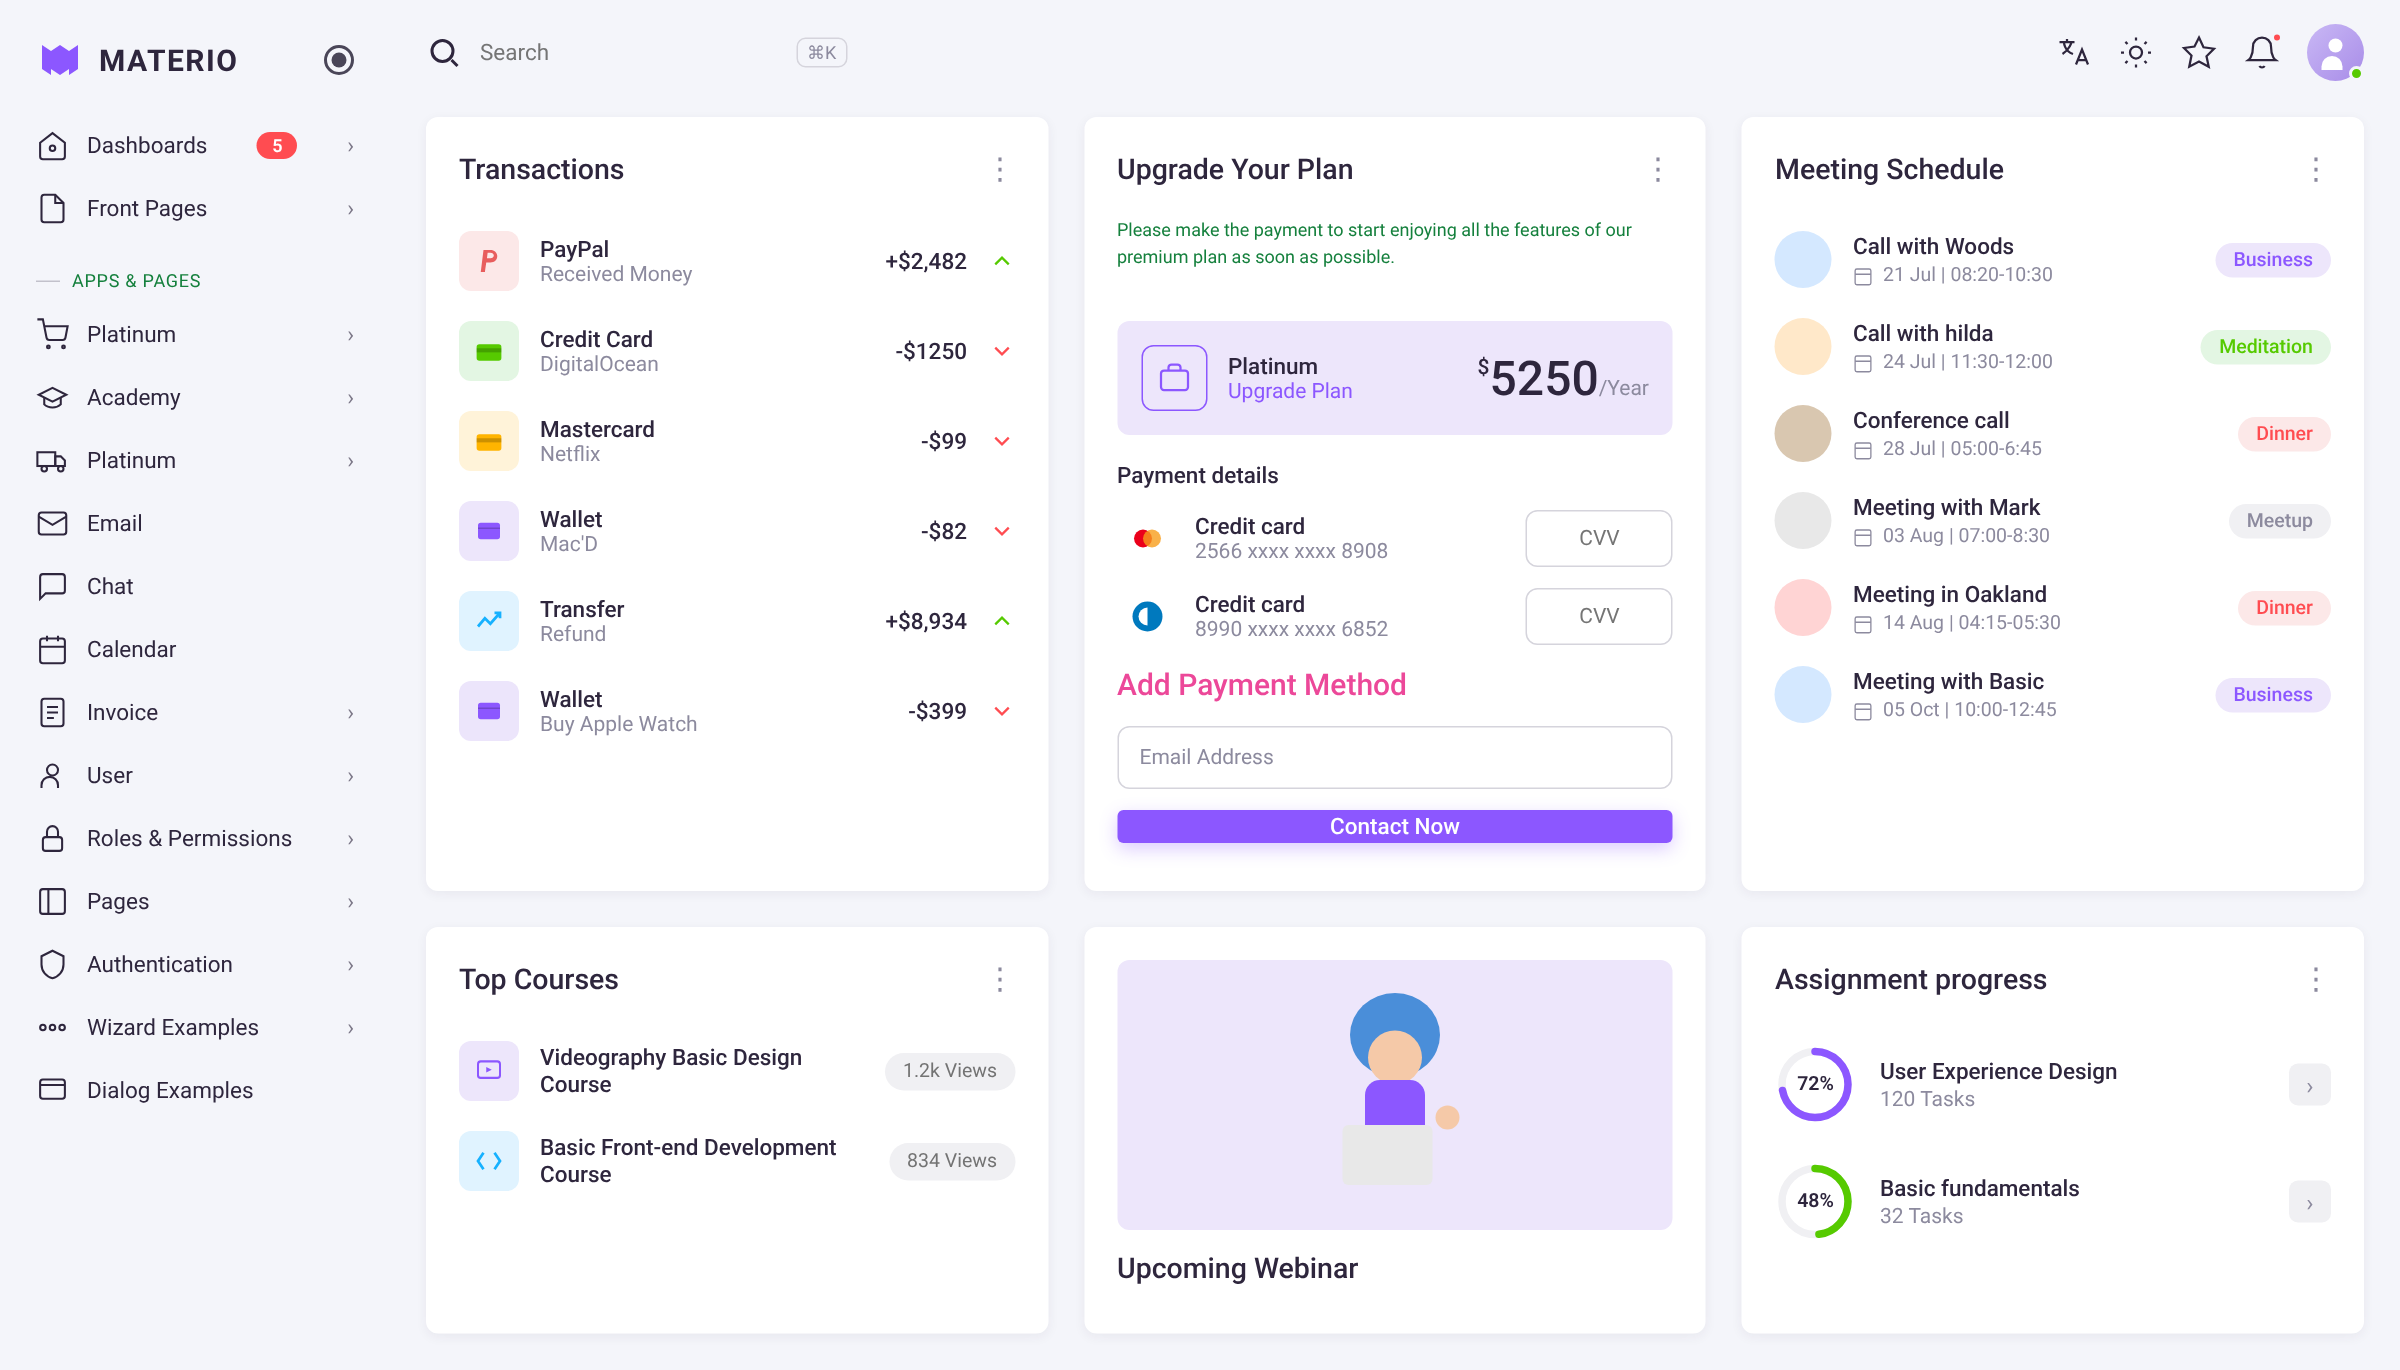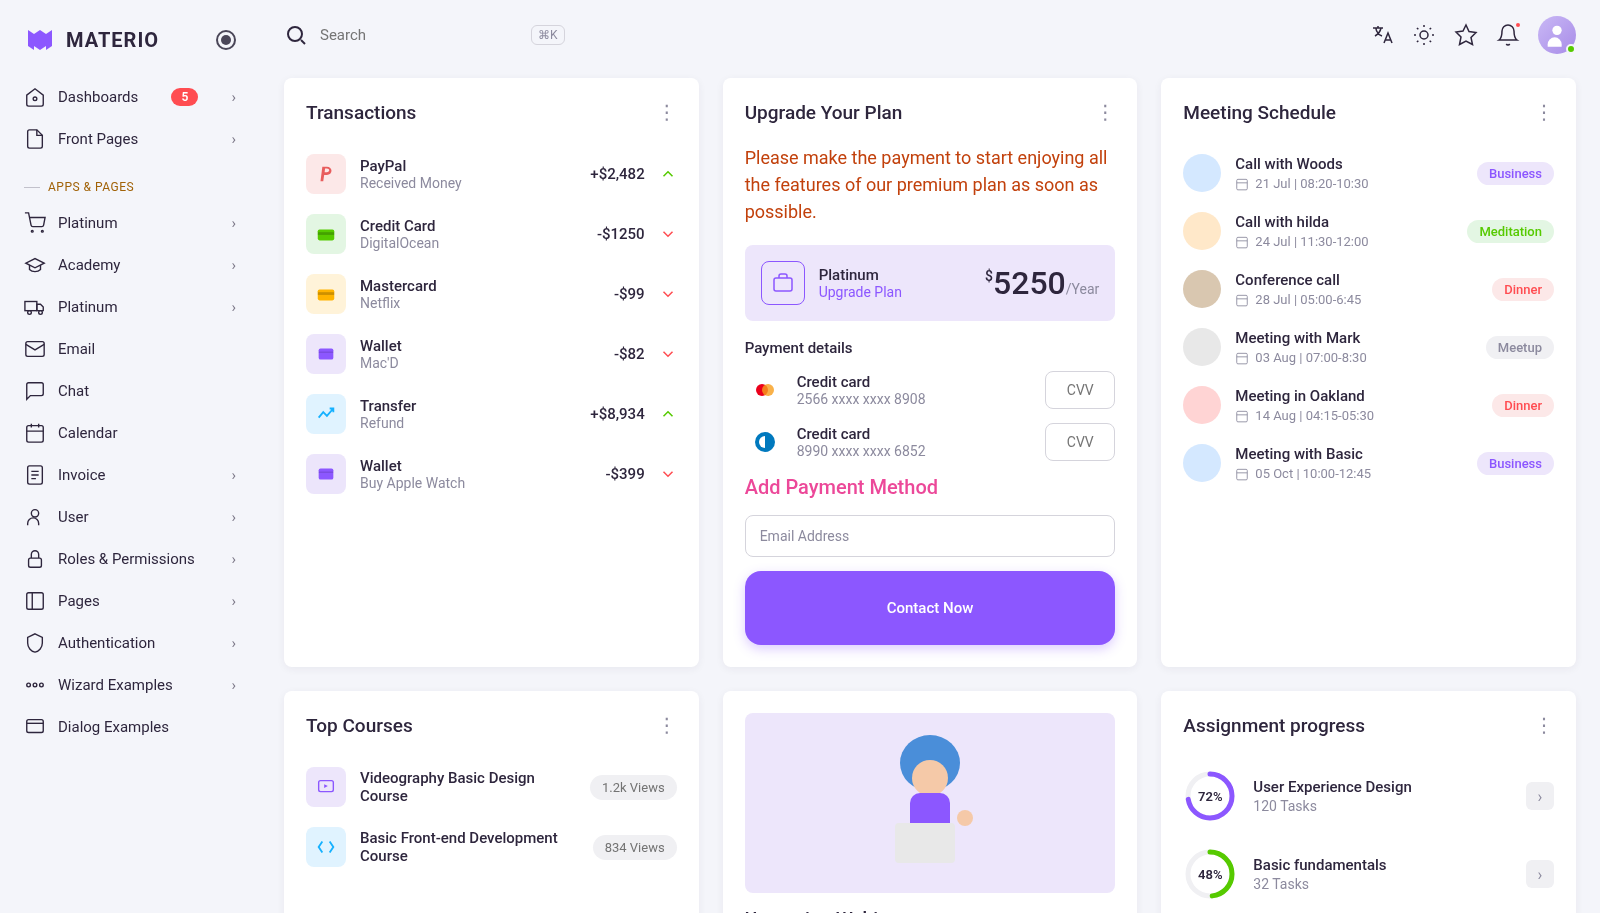--- a/index.html
+++ b/index.html
@@ -7,21 +7,21 @@
 .sidebar{width:260px;background:#f4f5fa;padding:16px 12px;overflow-y:auto}
 .logo{display:flex;align-items:center;gap:10px;padding:8px 12px;margin-bottom:12px}
 .logo-icon{width:32px;height:32px}
 .logo-text{font-size:20px;font-weight:700;letter-spacing:1px;color:#2e263d}
 .radio-btn{margin-left:auto;width:20px;height:20px;border-radius:50%;border:2px solid #4a4658;display:flex;align-items:center;justify-content:center}
 .radio-btn::after{content:'';width:10px;height:10px;border-radius:50%;background:#4a4658}
 .nav-item{display:flex;align-items:center;gap:12px;padding:10px 12px;border-radius:8px;cursor:pointer;color:#2e263d;font-size:15px}
 .nav-icon{width:22px;height:22px;flex-shrink:0;display:flex;align-items:center;justify-content:center}
 .nav-badge{background:#ff4c51;color:#fff;font-size:12px;font-weight:600;padding:2px 10px;border-radius:12px;margin-left:auto}
 .nav-chevron{margin-left:auto;color:#2e263d;opacity:0.6}
-.nav-section{font-size:12px;color:#a16207;padding:20px 12px 8px;font-weight:400;letter-spacing:0.5px;display:flex;align-items:center;gap:8px}
+.nav-section{font-size:12px;color:#15803d;padding:20px 12px 8px;font-weight:400;letter-spacing:0.5px;display:flex;align-items:center;gap:8px}
 .nav-section::before{content:'';width:16px;height:1px;background:#c2c1cb}
 .main{flex:1;display:flex;flex-direction:column;overflow:hidden}
 .topbar{display:flex;align-items:center;padding:16px 24px;gap:16px}
 .search-wrap{display:flex;align-items:center;gap:12px;color:#8c8a9e}
 .search-input{border:none;background:transparent;font-size:15px;color:#8c8a9e;outline:none}
 .kbd{border:1px solid #d5d4dc;border-radius:6px;padding:2px 6px;font-size:12px;color:#8c8a9e}
 .topbar-right{margin-left:auto;display:flex;align-items:center;gap:18px}
 .topbar-icon{width:24px;height:24px;cursor:pointer;color:#2e263d;position:relative}
 .notif-dot{position:absolute;top:-2px;right:-2px;width:8px;height:8px;background:#ff4c51;border-radius:50%;border:2px solid #f4f5fa}
 .avatar-wrap{position:relative}
@@ -32,40 +32,40 @@
 .card-head{display:flex;align-items:center;justify-content:space-between;margin-bottom:20px}
 .card-title{font-size:19px;font-weight:500;color:#2e263d}
 .card-menu{cursor:pointer;color:#8c8a9e;font-size:20px}
 .trans-item{display:flex;align-items:center;gap:14px;padding:10px 0}
 .trans-icon{width:40px;height:40px;border-radius:8px;display:flex;align-items:center;justify-content:center;flex-shrink:0}
 .trans-info{flex:1}
 .trans-name{font-size:15px;font-weight:500;color:#2e263d}
 .trans-sub{font-size:14px;color:#8c8a9e}
 .trans-amt{font-size:15px;font-weight:500;color:#2e263d}
 .trans-arrow{width:18px;height:18px}
-.plan-desc{font-size:18px;color:#c2410c;line-height:1.5;margin-bottom:20px}
+.plan-desc{font-size:12px;color:#15803d;line-height:1.5;margin-bottom:34px}
 .plan-box{background:#ede6fb;border-radius:8px;padding:16px;display:flex;align-items:center;gap:14px;margin-bottom:18px}
 .plan-icon-box{width:44px;height:44px;border:1px solid #8c57ff;border-radius:8px;display:flex;align-items:center;justify-content:center}
 .plan-name{font-size:15px;font-weight:500;color:#2e263d}
 .plan-link{font-size:14px;color:#8c57ff}
 .plan-price{margin-left:auto;display:flex;align-items:baseline}
 .plan-dollar{font-size:14px;color:#2e263d;font-weight:500;align-self:flex-start;margin-top:4px}
 .plan-amount{font-size:32px;font-weight:500;color:#2e263d}
 .plan-period{font-size:14px;color:#8c8a9e}
 .pay-title{font-size:15px;font-weight:500;margin-bottom:14px}
 .pay-item{display:flex;align-items:center;gap:12px;margin-bottom:14px}
 .pay-icon{width:40px;height:30px;display:flex;align-items:center;justify-content:center;flex-shrink:0}
 .pay-info{flex:1}
 .pay-name{font-size:15px;font-weight:500}
 .pay-num{font-size:14px;color:#8c8a9e}
-.cvv-input{width:70px;padding:10px;border:1px solid #d5d4dc;border-radius:8px;text-align:center;font-size:14px;color:#8c8a9e}
+.cvv-input{width:98px;padding:10px;border:1px solid #d5d4dc;border-radius:8px;text-align:center;font-size:14px;color:#8c8a9e}
 .add-payment{color:#ec4899;font-size:20px;font-weight:500;margin-bottom:16px;display:block}
 .email-input{width:100%;padding:12px 14px;border:1px solid #d5d4dc;border-radius:8px;font-size:14px;margin-bottom:14px}
 .email-input::placeholder{color:#8c8a9e}
-.contact-btn{width:100%;padding:28px;background:#8c57ff;color:#fff;border:none;border-radius:16px;font-size:15px;font-weight:500;cursor:pointer;box-shadow:0 4px 12px rgba(140,87,255,0.3)}
+.contact-btn{width:100%;padding:2px;background:#8c57ff;color:#fff;border:none;border-radius:4px;font-size:15px;font-weight:500;cursor:pointer;box-shadow:0 4px 12px rgba(140,87,255,0.3)}
 .meet-item{display:flex;align-items:center;gap:14px;padding:10px 0}
 .meet-avatar{width:38px;height:38px;border-radius:50%;flex-shrink:0}
 .meet-info{flex:1}
 .meet-name{font-size:15px;font-weight:500;color:#2e263d;margin-bottom:3px}
 .meet-date{font-size:13px;color:#8c8a9e;display:flex;align-items:center;gap:6px}
 .meet-badge{font-size:13px;padding:4px 12px;border-radius:14px;font-weight:500}
 .course-item{display:flex;align-items:center;gap:14px;padding:10px 0}
 .course-icon{width:40px;height:40px;border-radius:8px;display:flex;align-items:center;justify-content:center;flex-shrink:0}
 .course-name{font-size:15px;font-weight:500;color:#2e263d;flex:1}
 .course-views{background:#f0f0f3;color:#737373;font-size:13px;padding:5px 12px;border-radius:14px}

